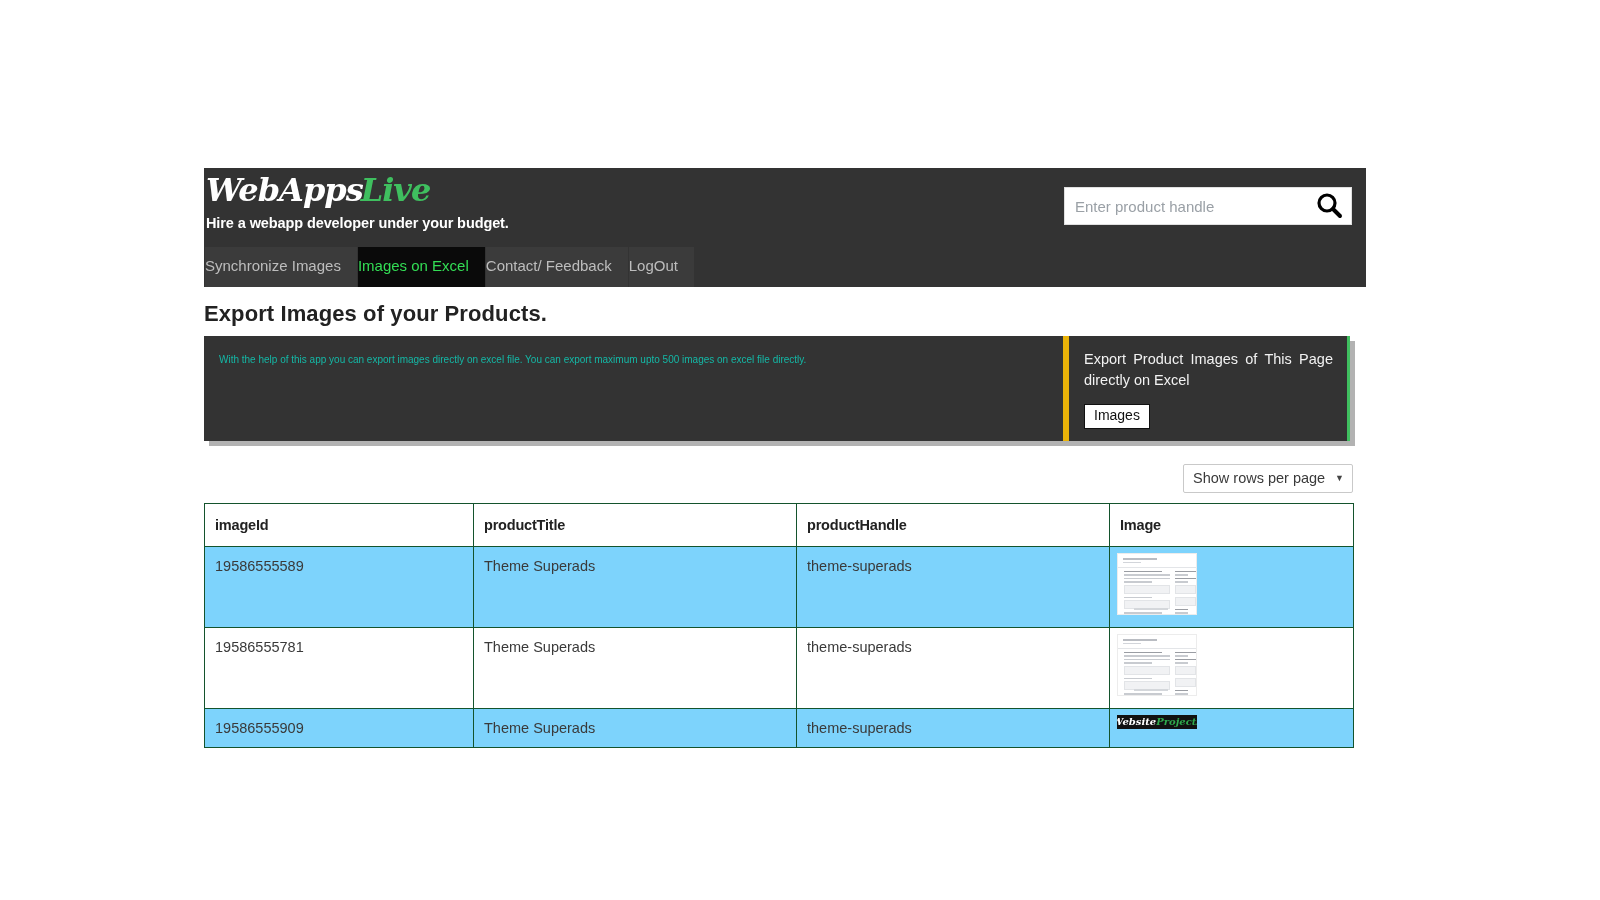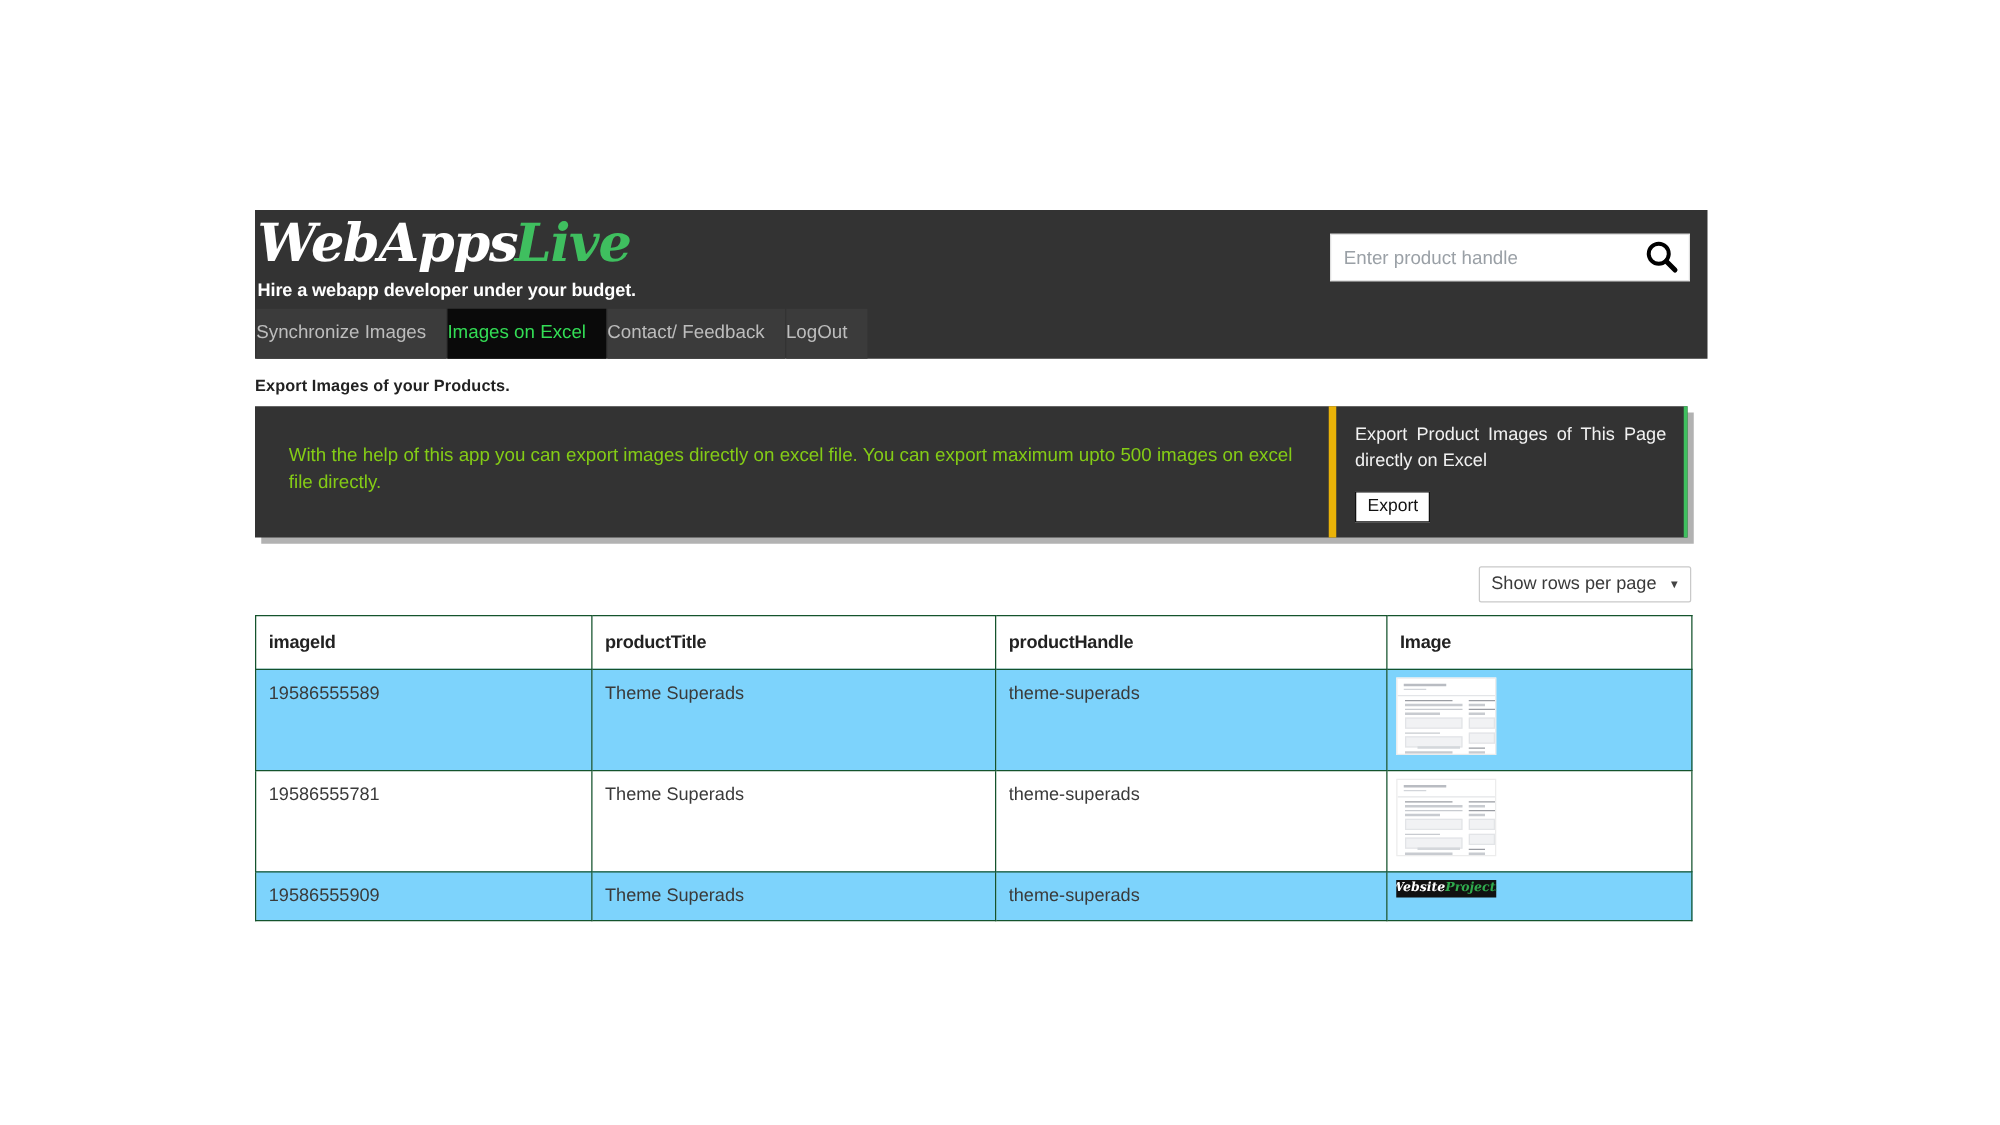--- a/index.html
+++ b/index.html
@@ -30,21 +30,21 @@
   }
   .brand {
     position: absolute;
     left: 2px; top: 6px;
     white-space: nowrap;
   }
   .brand-logo {
     font-family: "DejaVu Serif", serif;
     font-style: italic;
     font-weight: bold;
-    font-size: 42px;
+    font-size: 32px;
     letter-spacing: -1px;
     line-height: 1;
   }
   .brand-logo .w1 { color: #ffffff; }
   .brand-logo .w2 { color: #3fbf5f; margin-left: -2px; }
   .brand-tag {
     color: #ffffff;
     font-size: 14.5px;
     margin-top: 9px;
     font-weight: bold;
@@ -102,44 +102,44 @@
     user-select: none;
   }
   .nav-item.active {
     background: #0a0a0a;
     color: #33dd55;
   }
 
   
   .page-title {
     margin-top: 14px;
-    font-size: 13px;
+    font-size: 22px;
     font-weight: bold;
     color: #222222;
     letter-spacing: 0.1px;
   }
 
   
   .info-panel {
     margin-top: 9px;
     display: flex;
     background: #333333;
     width: 1146px;
     min-height: 95px;
     box-shadow: 5px 5px 0 rgba(0,0,0,0.30);
     border-right: 3px solid #3fbf5f;
   }
   .info-left {
     width: 859px;
     padding: 13px 12px 12px 11px;
   }
   .info-left p {
-    margin: 16px;
-    color: #84cc16;
-    font-size: 15px;
+    margin: 4px;
+    color: #14b8a6;
+    font-size: 10px;
     line-height: 1.4;
   }
   .info-right {
     flex: 1;
     border-left: 6px solid #eab308;
     padding: 13px 14px 12px 15px;
   }
   .info-right p {
     margin: 0;
     color: #f2f2f2;
@@ -321,21 +321,21 @@
     </div>
 
     <div class="page-title">Export Images of your Products.</div>
 
     <div class="info-panel">
       <div class="info-left">
         <p>With the help of this app you can export images directly on excel file. You can export maximum upto 500 images on excel file directly.</p>
       </div>
       <div class="info-right">
         <p>Export Product Images of This Page directly on Excel</p>
-        <button class="export-btn">Export</button>
+        <button class="export-btn">Images</button>
       </div>
     </div>
 
     <div class="select-row">
       <span class="select-wrap">
         <select class="rows-select">
           <option>Show rows per page</option>
           <option>10</option>
           <option>25</option>
           <option>50</option>

